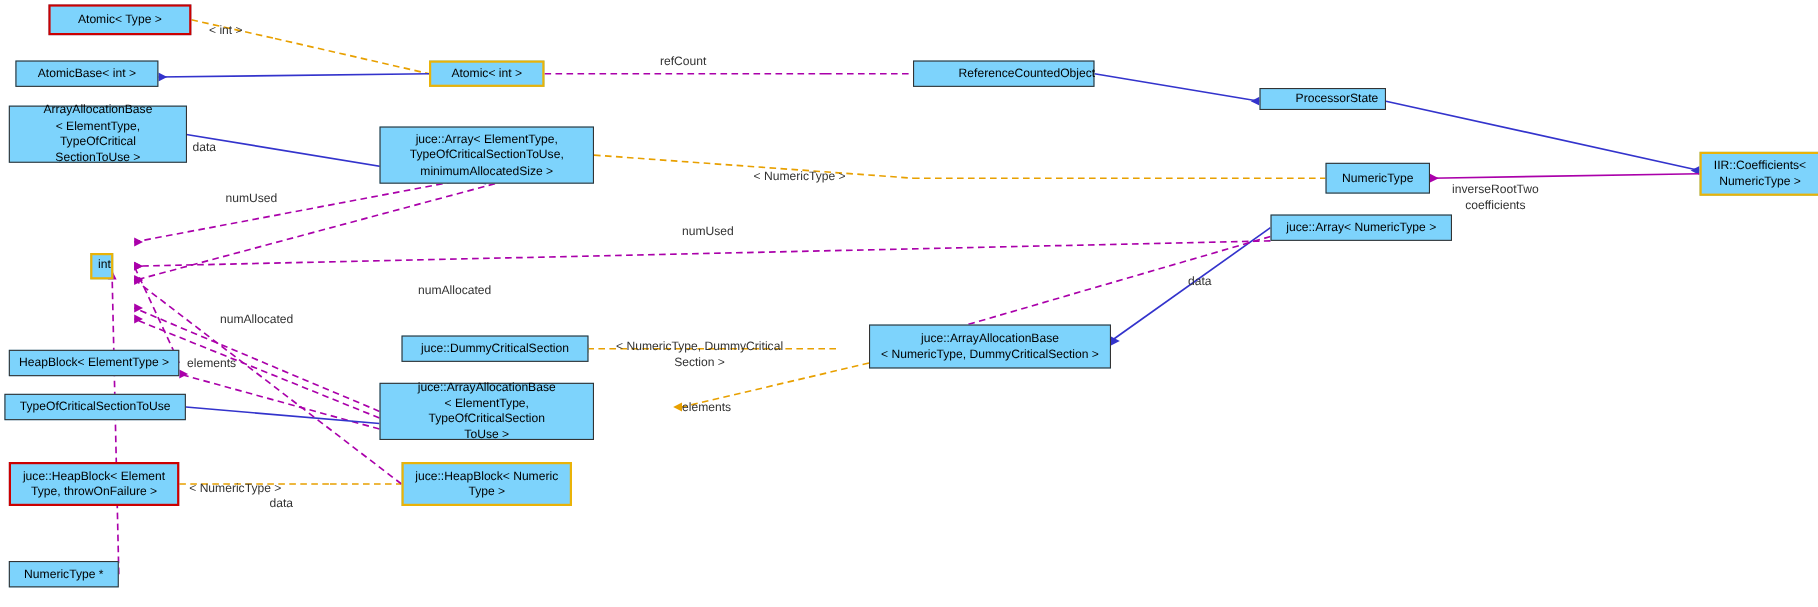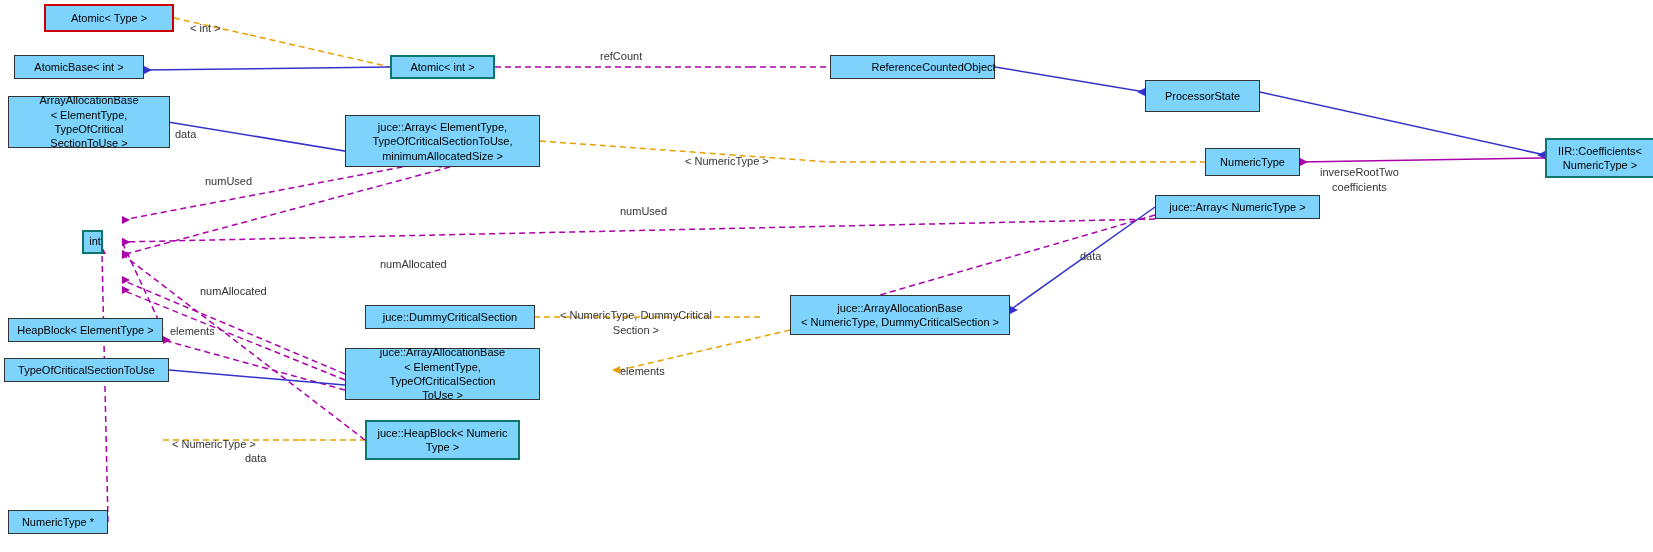--- a/index.html
+++ b/index.html
@@ -23,21 +23,21 @@
       background: #7dd3fc;
       padding: 3px 6px;
       font-size: 11px;
       text-align: center;
       white-space: nowrap;
     }
     .node.red-border {
       border: 2px solid #cc0000;
     }
     .node.bold-border {
-      border: 2px solid #0f766e;
+      border: 2px solid #eab308;
     }
     svg.arrows {
       position: absolute;
       top: 0; left: 0;
       width: 1653px;
       height: 552px;
       pointer-events: none;
     }
   </style>
 </head>
@@ -141,21 +141,21 @@
   <div style="position:absolute; left:205px; top:175px; font-size:11px; color:#333;">numUsed</div>
 
   <div class="node" style="left:345px; top:115px; width:195px; height:52px; display:flex; align-items:flex-end; justify-content:center; text-align:center; white-space:normal; line-height:1.3;">
     <span>juce::Array&lt; ElementType,<br>TypeOfCriticalSectionToUse,<br>minimumAllocatedSize &gt;</span>
   </div>
 
   <div class="node" style="left:830px; top:55px; width:165px; height:24px; display:flex; align-items:center; justify-content:center;padding-left:48px;">
     <span>ReferenceCountedObject</span>
   </div>
 
-  <div class="node" style="left:1145px; top:80px; width:115px; height:32px; display:flex; align-items:center; justify-content:center;">
+  <div class="node" style="left:1145px; top:80px; width:115px; height:20px; display:flex; align-items:center; justify-content:flex-end;">
     <span>ProcessorState</span>
   </div>
 
   <div class="node" style="left:1205px; top:148px; width:95px; height:28px; display:flex; align-items:center; justify-content:center;">
     <span>NumericType</span>
   </div>
 
   <div style="position:absolute; left:1320px; top:148px; font-size:11px; color:#333; text-align:center; line-height:1.4;margin-top:17px;">inverseRootTwo<br>coefficients</div>
 
   <div class="node bold-border" style="left:1545px; top:138px; width:110px; height:40px; display:flex; align-items:center; justify-content:center; text-align:center; white-space:normal; line-height:1.3;">
@@ -199,20 +199,23 @@
   <div class="node" style="left:790px; top:295px; width:220px; height:40px; display:flex; align-items:center; justify-content:center; text-align:center; white-space:normal; line-height:1.3;">
     <span>juce::ArrayAllocationBase<br>&lt; NumericType, DummyCriticalSection &gt;</span>
   </div>
 
   <div style="position:absolute; left:620px; top:365px; font-size:11px; color:#333;">elements</div>
 
   <div class="node" style="left:345px; top:348px; width:195px; height:52px; display:flex; align-items:center; justify-content:center; text-align:center; white-space:normal; line-height:1.3;">
     <span>juce::ArrayAllocationBase<br>&lt; ElementType, TypeOfCriticalSection<br>ToUse &gt;</span>
   </div>
 
+  <div class="node red-border" style="left:8px; top:420px; width:155px; height:40px; display:flex; align-items:center; justify-content:center; text-align:center; white-space:normal; line-height:1.3;">
+    <span>juce::HeapBlock&lt; Element<br>Type, throwOnFailure &gt;</span>
+  </div>
 
   <div style="position:absolute; left:172px; top:438px; font-size:11px; color:#333;">&lt; NumericType &gt;</div>
 
   <div style="position:absolute; left:245px; top:452px; font-size:11px; color:#333;">data</div>
 
   <div class="node bold-border" style="left:365px; top:420px; width:155px; height:40px; display:flex; align-items:center; justify-content:center; text-align:center; white-space:normal; line-height:1.3;">
     <span>juce::HeapBlock&lt; Numeric<br>Type &gt;</span>
   </div>
 
   <div class="node" style="left:8px; top:510px; width:100px; height:24px; display:flex; align-items:center; justify-content:center;">

